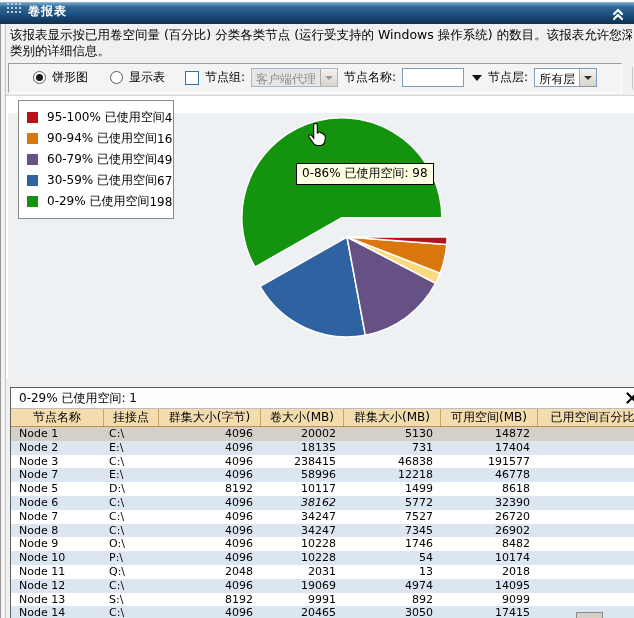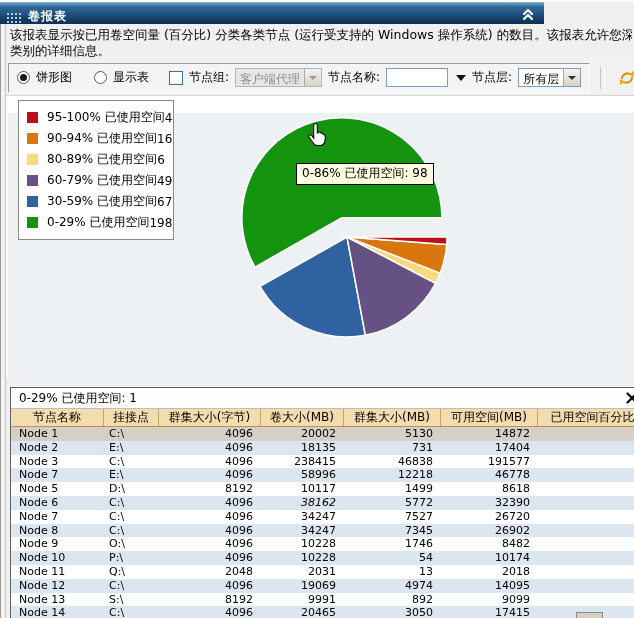--- a/index.html
+++ b/index.html
@@ -6,35 +6,35 @@
   body{
     width:634px;height:618px;overflow:hidden;position:relative;
     background:#f0f0f0;
     font-family:"DejaVu Sans","Liberation Sans",sans-serif;
     -webkit-font-smoothing:antialiased;
   }
   .window{position:absolute;inset:0;overflow:hidden;}
   .top-strip{position:absolute;left:0;top:0;width:634px;height:2px;background:#fafafa;}
   
   .titlebar{
-    position:absolute;left:0;top:2px;width:544px;height:22px;
+    position:absolute;left:0;top:2px;width:634px;height:22px;
     background:linear-gradient(180deg,#6ea0c4 0%,#2f6795 18%,#1d4e7e 55%,#123a5e 80%,#0e2f4e 100%);
-    border-top:1px solid #88b3d2;display:flex;align-items:flex-end;
+    border-top:1px solid #88b3d2;display:flex;align-items:flex-start;
   }
   .grip{margin-left:7px;display:block;}
   .titlebar .title{color:#ffffff;font-weight:bold;font-size:12px;margin-left:7px;letter-spacing:1px;}
   .collapse-btn{position:absolute;right:8px;top:3px;width:16px;height:16px;cursor:pointer;}
   
   .desc{position:absolute;left:0;top:24px;width:634px;height:36px;background:#f0f0f0;
     font-size:12.5px;color:#000;line-height:16px;padding:3px 2px 0 10px;box-sizing:border-box;}
   .desc div{white-space:nowrap;overflow:hidden;}
   
   .toolbar{position:absolute;left:0;top:60px;width:634px;height:36px;background:#f1f1f1;
     border-bottom:1px solid #d6d6d6;display:flex;align-items:center;box-sizing:border-box;}
-  .tool-group{display:flex;align-items:center;gap:6px;height:28px;margin-left:8px;padding:0 8px;
+  .tool-group{display:flex;align-items:center;gap:6px;height:28px;margin-left:8px;padding:0 24px;
     border:1px solid;border-color:#9c9c9c #ffffff #ffffff #9c9c9c;background:#f4f4f4;}
   .tb-label{font-size:12px;color:#000;white-space:nowrap;}
   .radio{width:11px;height:11px;border-radius:50%;border:1px solid #5a5a5a;background:#fff;position:relative;flex:none;}
   .radio.checked::after{content:"";position:absolute;inset:2px;border-radius:50%;background:#1a1a1a;}
   .checkbox{width:12px;height:12px;border:1px solid #3a6ea5;background:#fff;flex:none;}
   .select{display:flex;align-items:stretch;border:1px solid #7f9db9;background:#fff;height:19px;box-sizing:border-box;}
   .select .val{font-size:12px;padding:2px 4px 0 4px;white-space:nowrap;}
   .select .arrow-btn{width:16px;background:linear-gradient(180deg,#f4f3ef,#d8d4c8);border-left:1px solid #aaa;
     display:flex;align-items:center;justify-content:center;}
   .tri-down{width:0;height:0;border-left:4px solid transparent;border-right:4px solid transparent;border-top:4px solid #333;}
@@ -173,25 +173,20 @@
           <span class="legend-swatch" style="background: rgb(184, 17, 26);"></span>
           <span class="legend-label">95-100% 已使用空间</span>
           <span class="legend-count">4</span>
         </div>
         <div class="legend-row">
           <span class="legend-swatch" style="background: rgb(217, 119, 14);"></span>
           <span class="legend-label">90-94% 已使用空间</span>
           <span class="legend-count">16</span>
         </div>
         <div class="legend-row">
-          <span class="legend-swatch" style="background: rgb(251, 217, 126);"></span>
-          <span class="legend-label">80-89% 已使用空间</span>
-          <span class="legend-count">6</span>
-        </div>
-        <div class="legend-row">
           <span class="legend-swatch" style="background: rgb(102, 81, 133);"></span>
           <span class="legend-label">60-79% 已使用空间</span>
           <span class="legend-count">49</span>
         </div>
         <div class="legend-row">
           <span class="legend-swatch" style="background: rgb(46, 98, 161);"></span>
           <span class="legend-label">30-59% 已使用空间</span>
           <span class="legend-count">67</span>
         </div>
         <div class="legend-row">

